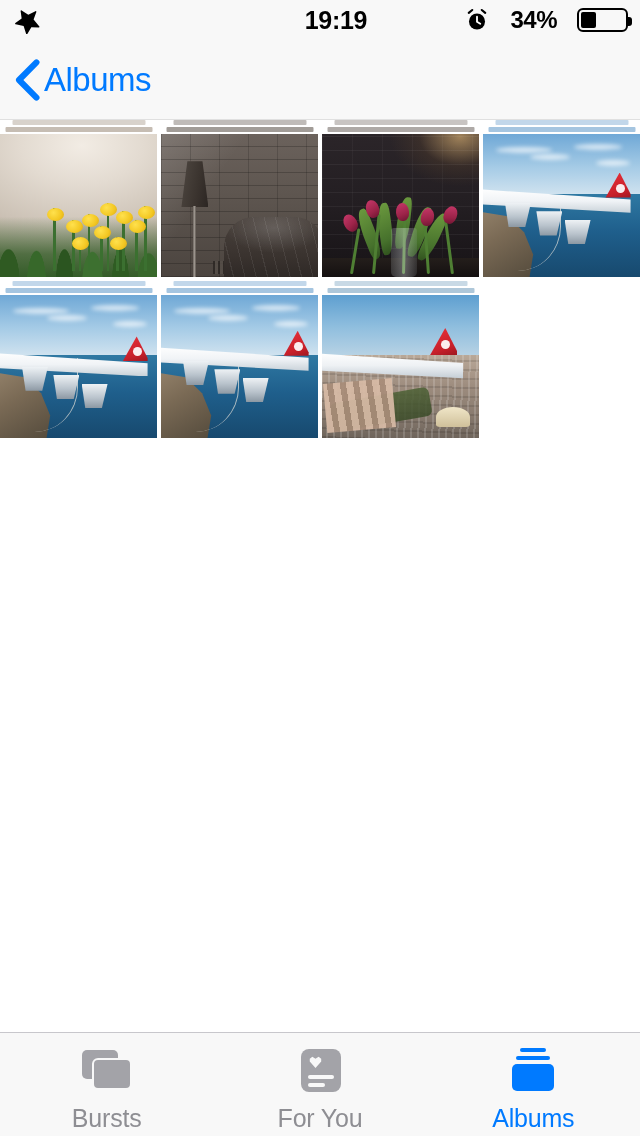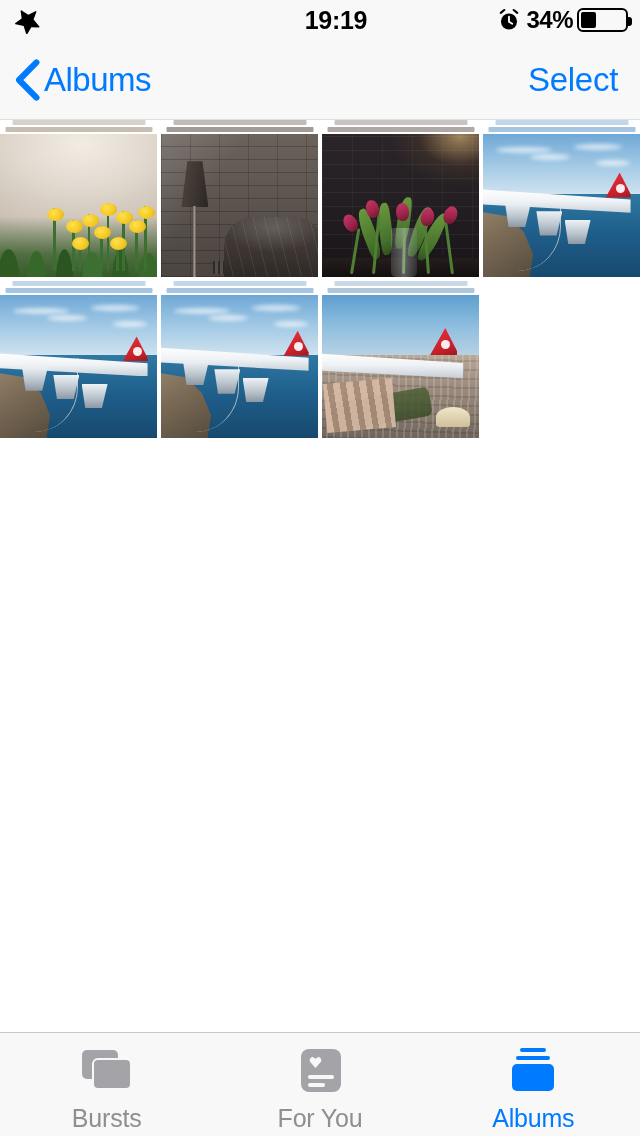--- a/index.html
+++ b/index.html
@@ -51,21 +51,21 @@
     line-height: 40px;
     margin-left: 32px;
   }
   .status-right {
     position: absolute;
     right: 12px;
     top: 0;
     height: 40px;
     display: flex;
     align-items: center;
-    gap: 4px;
+    gap: 20px;
   }
   .battery-pct {
     font-size: 24px;
     font-weight: bold;
     color: #000;
     letter-spacing: -0.5px;
   }
   .battery {
     position: relative;
     width: 51px;
@@ -466,21 +466,20 @@
     </div>
   </div>
 
   <div class="nav-bar">
     <div class="nav-back">
       <svg width="26" height="42" viewBox="0 0 12 20">
         <path d="M10.5 1.6 2.2 10l8.3 8.4" stroke="#007aff" stroke-width="2.9" fill="none" stroke-linecap="round" stroke-linejoin="round"></path>
       </svg>
       <span class="nav-back-label">Albums</span>
     </div>
-    <div class="nav-action">Select</div>
   </div>
 
   <div class="grid-scroll">
     <div class="photo-grid" id="photo-grid">
         <div class="burst-cell">
           <div class="stack-layer l1" style="background:#b8ada0;"></div>
           <div class="stack-layer l2" style="background:#b8ada0;"></div>
           <div class="burst-thumb">
             <div class="scene sc-daffodil">
               <div class="leaves"></div>

